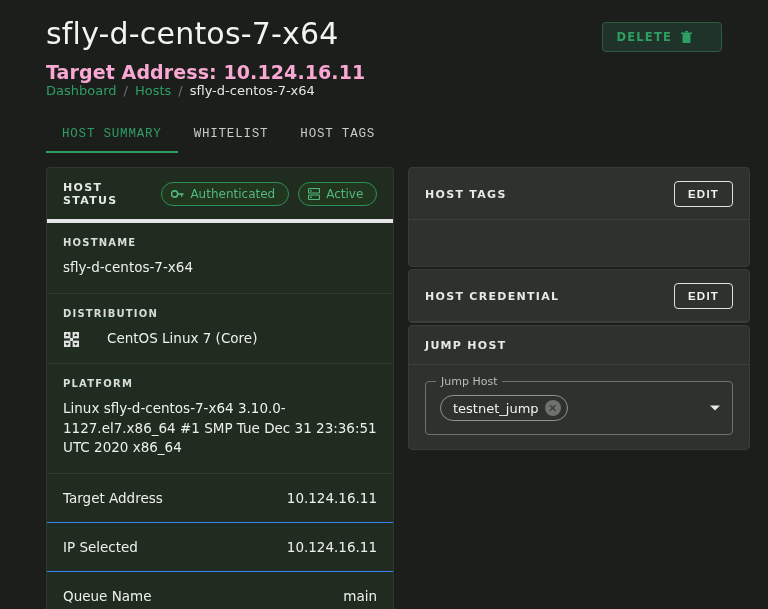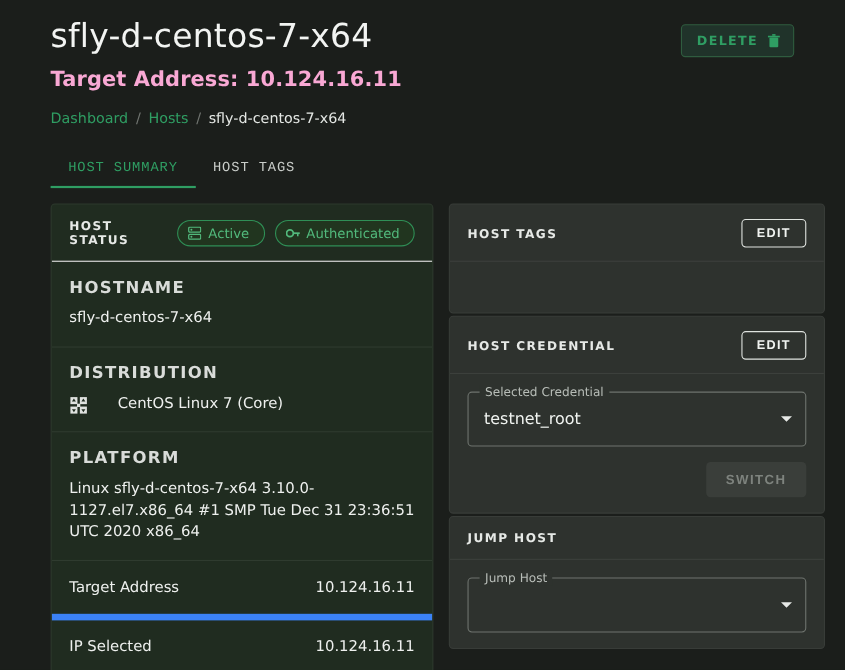--- a/index.html
+++ b/index.html
@@ -20,35 +20,35 @@
   }
   .host-title {
     font-size: 30px; font-weight: 400; color: #f2f4f2;
     letter-spacing: 0.2px; line-height: 1.2;
   }
   .delete-btn {
     border: 1px solid #2f5c3f;
     background: #20332a;
     color: #2f9e63;
     font-size: 11.5px; font-weight: 700; letter-spacing: 1.2px;
-    padding: 7px 12px 7px 14px;
+    padding: 7px 29px 7px 14px;
     border-radius: 4px;
     display: flex; align-items: flex-end; gap: 9px;
     cursor: pointer;
     margin-top: 6px;
   }
   .trash-icon { width: 11px; height: 13px; display: block; }
 
   .target-address {
     font-size: 19px; font-weight: 700; color: #f9a8d4;
     margin-top: 9px; letter-spacing: 0.1px;
   }
 
   .breadcrumb {
-    margin-top: 18px; font-size: 13px; color: #d6d9d6;
+    font-size: 13px; color: #d6d9d6;
     display: flex; align-items: center; gap: 7px;
   }
   .crumb-link { color: #2f9e63; cursor: pointer; }
   .crumb-sep { color: #717571; }
   .crumb-current { color: #e4e7e4; }
 
   
   .tabs {
     margin-top: 23px;
     display: flex; gap: 0;
@@ -81,21 +81,21 @@
   }
   .card-green { background: #202c20; border-color: #2d392d; }
   .card-grey  { background: #2e322e; border-color: #383c38; }
   .card + .card { margin-top: 2px; }
 
   .card-head {
     display: flex; align-items: center; justify-content: space-between;
     padding: 13px 16px 12px 16px;
   }
   .card-head.grey { border-bottom: 1px solid #3c403c; }
-  .card-head.green { border-bottom: 1px solid #e5e5e5; gap: 44px; }
+  .card-head.green { border-bottom: 4px solid #e5e5e5; gap: 44px; }
   .card-head-title {
     font-size: 11px; font-weight: 700; letter-spacing: 1.3px;
     color: #e6e9e6; text-transform: uppercase;
   }
 
   .chips { display: flex; gap: 9px; }
   .chip {
     border: 1px solid #2f8f56;
     background: #21351f;
     color: #52b97c;
@@ -115,32 +115,32 @@
     padding: 6px 13px; border-radius: 4px; cursor: pointer;
   }
 
   
   .row-block {
     padding: 14px 16px 15px 16px;
     border-bottom: 1px solid #2f3b2f;
   }
   .row-block:last-child { border-bottom: none; }
   .row-label {
-    font-size: 15px; font-weight: 700; letter-spacing: 1.2px;
+    font-size: 10px; font-weight: 700; letter-spacing: 1.2px;
     color: #d9dcd9; text-transform: uppercase;
   }
   .row-value {
     margin-top: 10px; font-size: 13.5px; color: #eef0ee; line-height: 1.45;
   }
   .row-value.with-icon { display: flex; align-items: flex-end; gap: 27px; }
 
   .row-kv {
     display: flex; align-items: center; justify-content: space-between;
     padding: 16px 16px;
-    border-bottom: 6px solid #3b82f6;
+    border-bottom: 1px solid #3b82f6;
   }
   .row-kv:last-child { border-bottom: none; }
   .kv-key { font-size: 13.5px; color: #eef0ee; }
   .kv-val { font-size: 13.5px; color: #eef0ee; }
 
   
   .card-body-empty { height: 46px; }
 
   .card-body { padding: 16px 16px 14px 16px; }
 
@@ -217,47 +217,48 @@
   <nav class="breadcrumb">
     <span class="crumb-link">Dashboard</span>
     <span class="crumb-sep">/</span>
     <span class="crumb-link">Hosts</span>
     <span class="crumb-sep">/</span>
     <span class="crumb-current">sfly-d-centos-7-x64</span>
   </nav>
 
   <div class="tabs">
     <div class="tab active">HOST SUMMARY</div>
+    <div class="tab">WHITELIST</div>
     <div class="tab">HOST TAGS</div>
   </div>
 
   <div class="columns">
 
     <div class="col-left">
       <div class="card card-green">
 
         <div class="card-head green">
           <span class="card-head-title">HOST STATUS</span>
           <div class="chips">
+            <div class="chip">
+              <svg width="13" height="12" viewBox="0 0 13 12">
+                <circle cx="3.6" cy="6" r="3.1" fill="none" stroke="#52b97c" stroke-width="1.6"></circle>
+                <rect x="6.3" y="5.2" width="6.2" height="1.6" fill="#52b97c"></rect>
+                <rect x="10" y="6.4" width="1.4" height="2.4" fill="#52b97c"></rect>
+              </svg>
+              <span>Authenticated</span>
+            </div>
             <div class="chip">
               <svg width="12" height="12" viewBox="0 0 12 12">
                 <rect x="0.5" y="0.5" width="11" height="4.5" rx="1" fill="none" stroke="#52b97c" stroke-width="1.2"></rect>
                 <rect x="0.5" y="7" width="11" height="4.5" rx="1" fill="none" stroke="#52b97c" stroke-width="1.2"></rect>
                 <circle cx="3" cy="2.8" r="0.9" fill="#52b97c"></circle>
                 <circle cx="3" cy="9.2" r="0.9" fill="#52b97c"></circle>
               </svg>
               <span>Active</span>
-            </div>
-            <div class="chip">
-              <svg width="13" height="12" viewBox="0 0 13 12">
-                <circle cx="3.6" cy="6" r="3.1" fill="none" stroke="#52b97c" stroke-width="1.6"></circle>
-                <rect x="6.3" y="5.2" width="6.2" height="1.6" fill="#52b97c"></rect>
-                <rect x="10" y="6.4" width="1.4" height="2.4" fill="#52b97c"></rect>
-              </svg>
-              <span>Authenticated</span>
             </div>
           </div>
         </div>
 
         <div class="row-block">
           <div class="row-label">HOSTNAME</div>
           <div class="row-value">sfly-d-centos-7-x64</div>
         </div>
 
         <div class="row-block">
@@ -311,39 +312,33 @@
           <button class="edit-btn">EDIT</button>
         </div>
         <div class="card-body-empty"></div>
       </div>
 
       <div class="card card-grey">
         <div class="card-head grey">
           <span class="card-head-title">HOST CREDENTIAL</span>
           <button class="edit-btn">EDIT</button>
         </div>
-        <div class="card-body">
-          <div class="field">
-            <span class="field-legend">Selected Credential</span>
-            <span class="field-value">testnet_root</span>
-            <span class="field-caret"></span>
-          </div>
-          <div class="switch-row">
-            <button class="switch-btn">SWITCH</button>
-          </div>
-        </div>
       </div>
 
       <div class="card card-grey">
         <div class="card-head grey">
           <span class="card-head-title">JUMP HOST</span>
         </div>
         <div class="card-body">
           <div class="field">
             <span class="field-legend">Jump Host</span>
+            <span class="mui-chip">
+              <span>testnet_jump</span>
+              <span class="chip-x">✕</span>
+            </span>
             <span class="field-caret"></span>
           </div>
         </div>
       </div>
 
     </div>
   </div>
 </div>
 
 </body></html>

